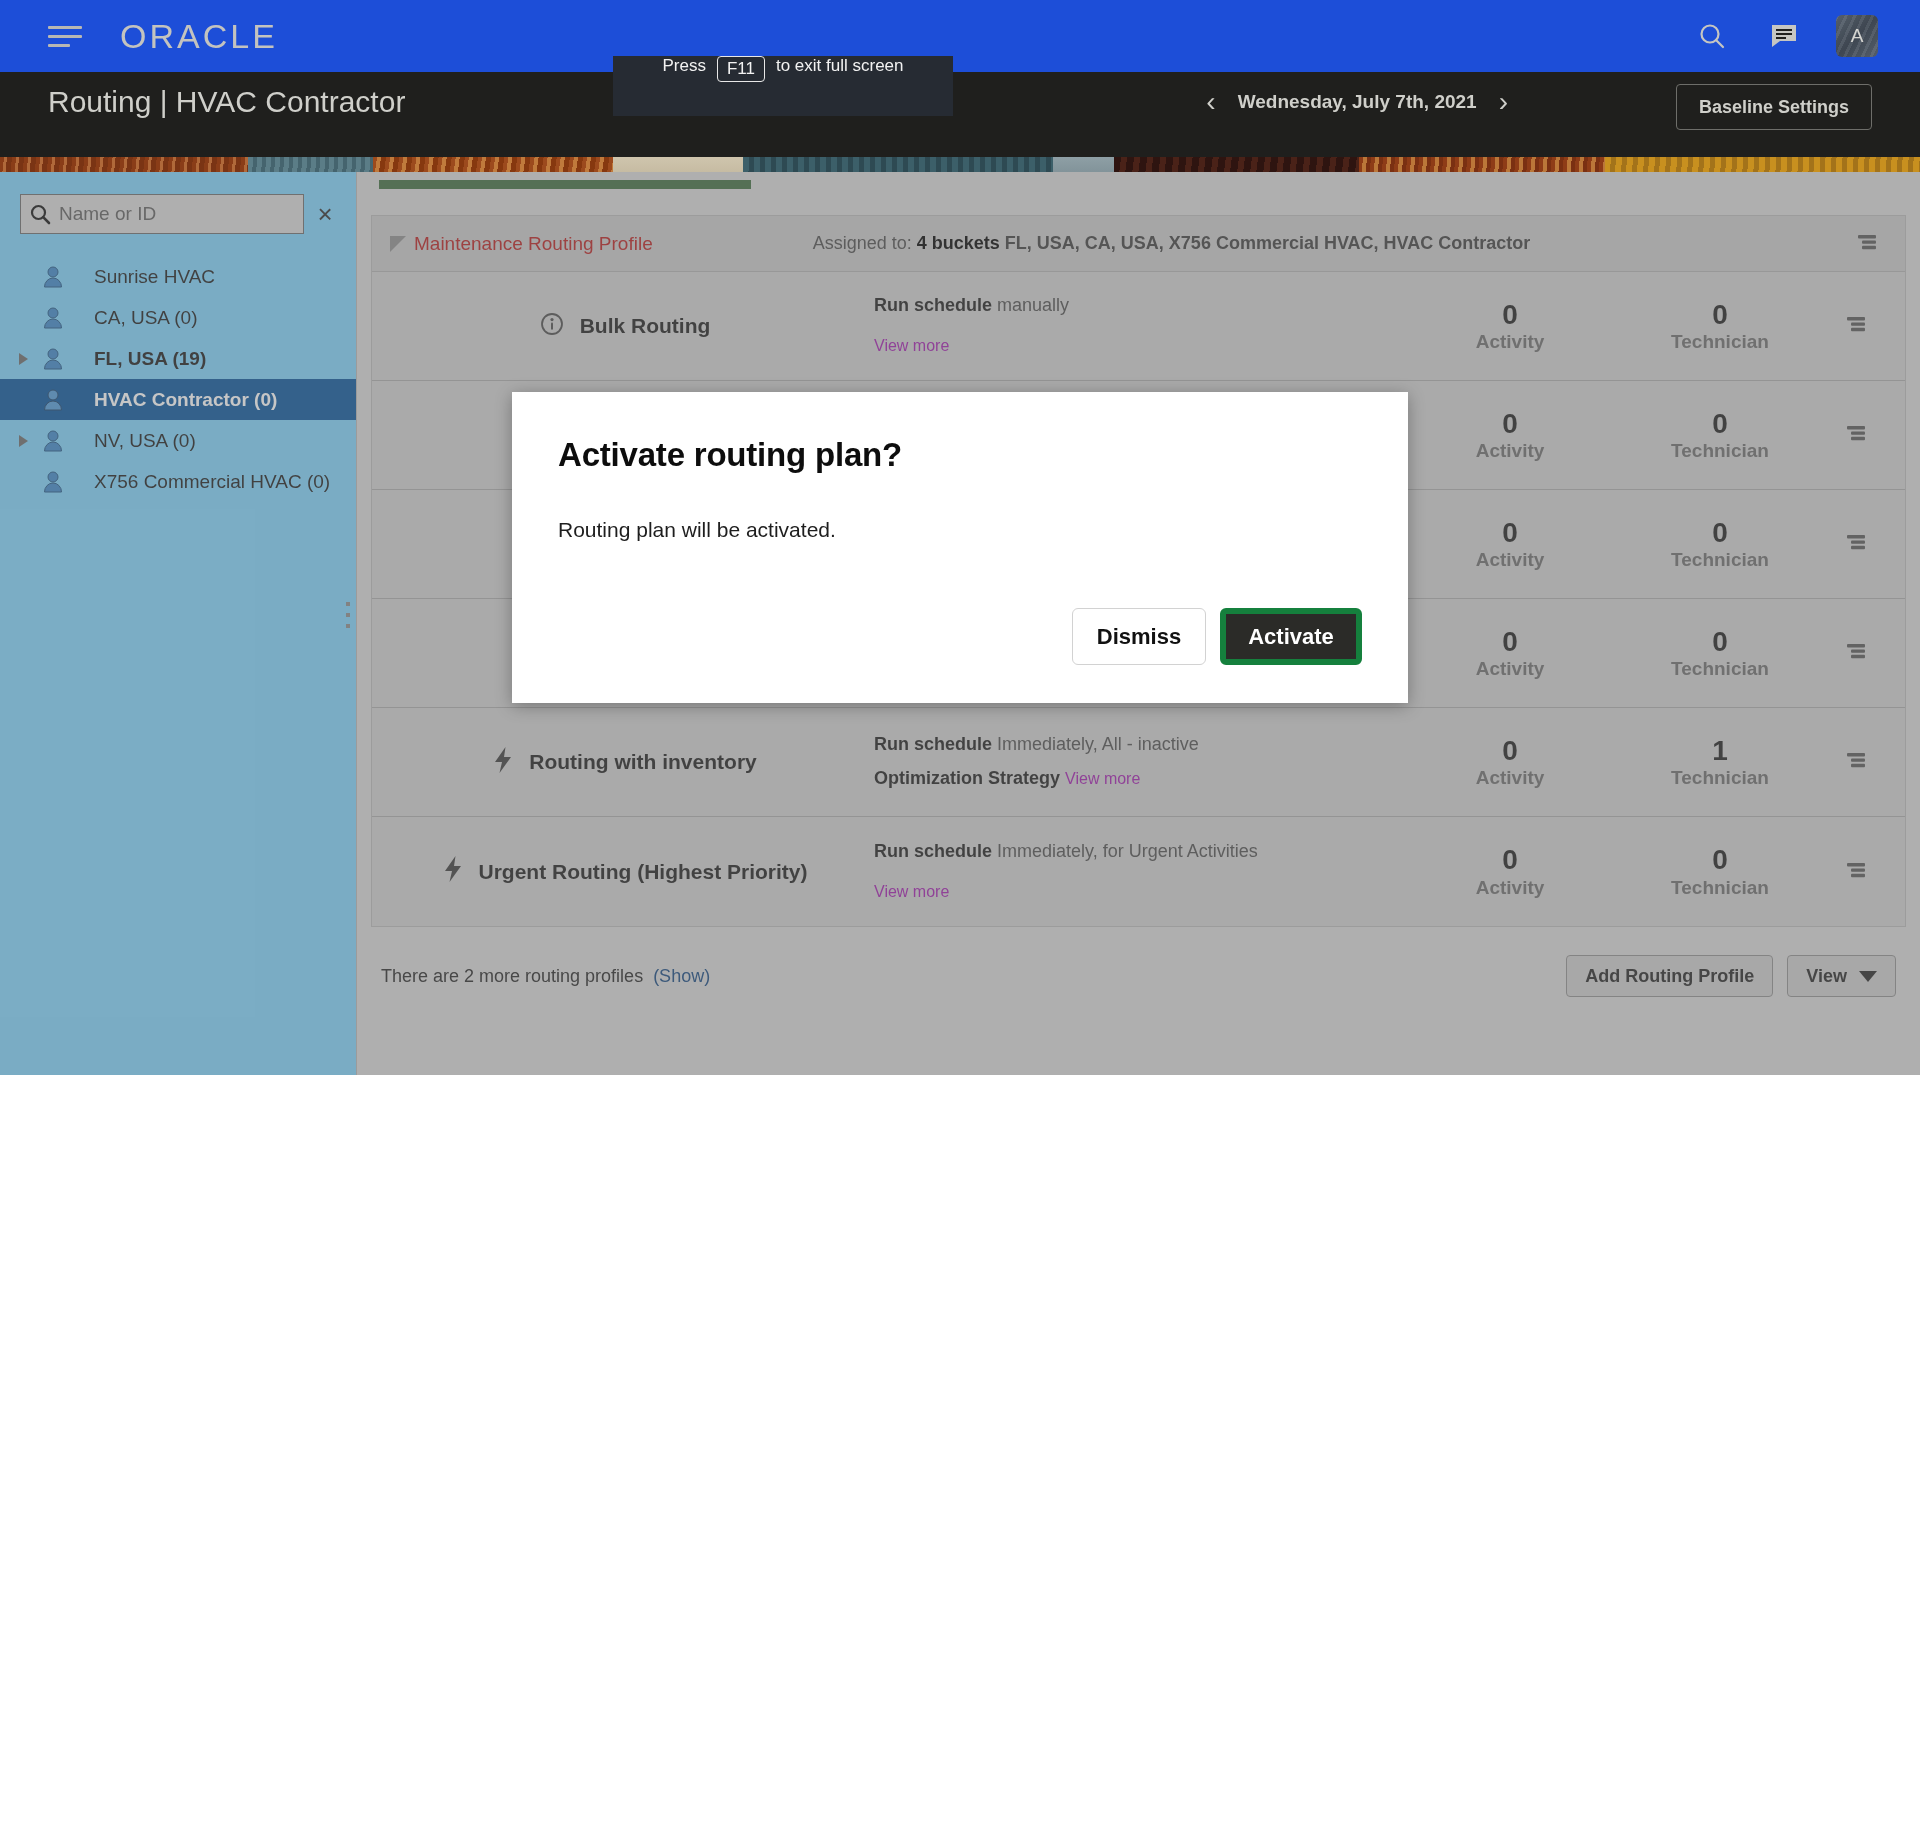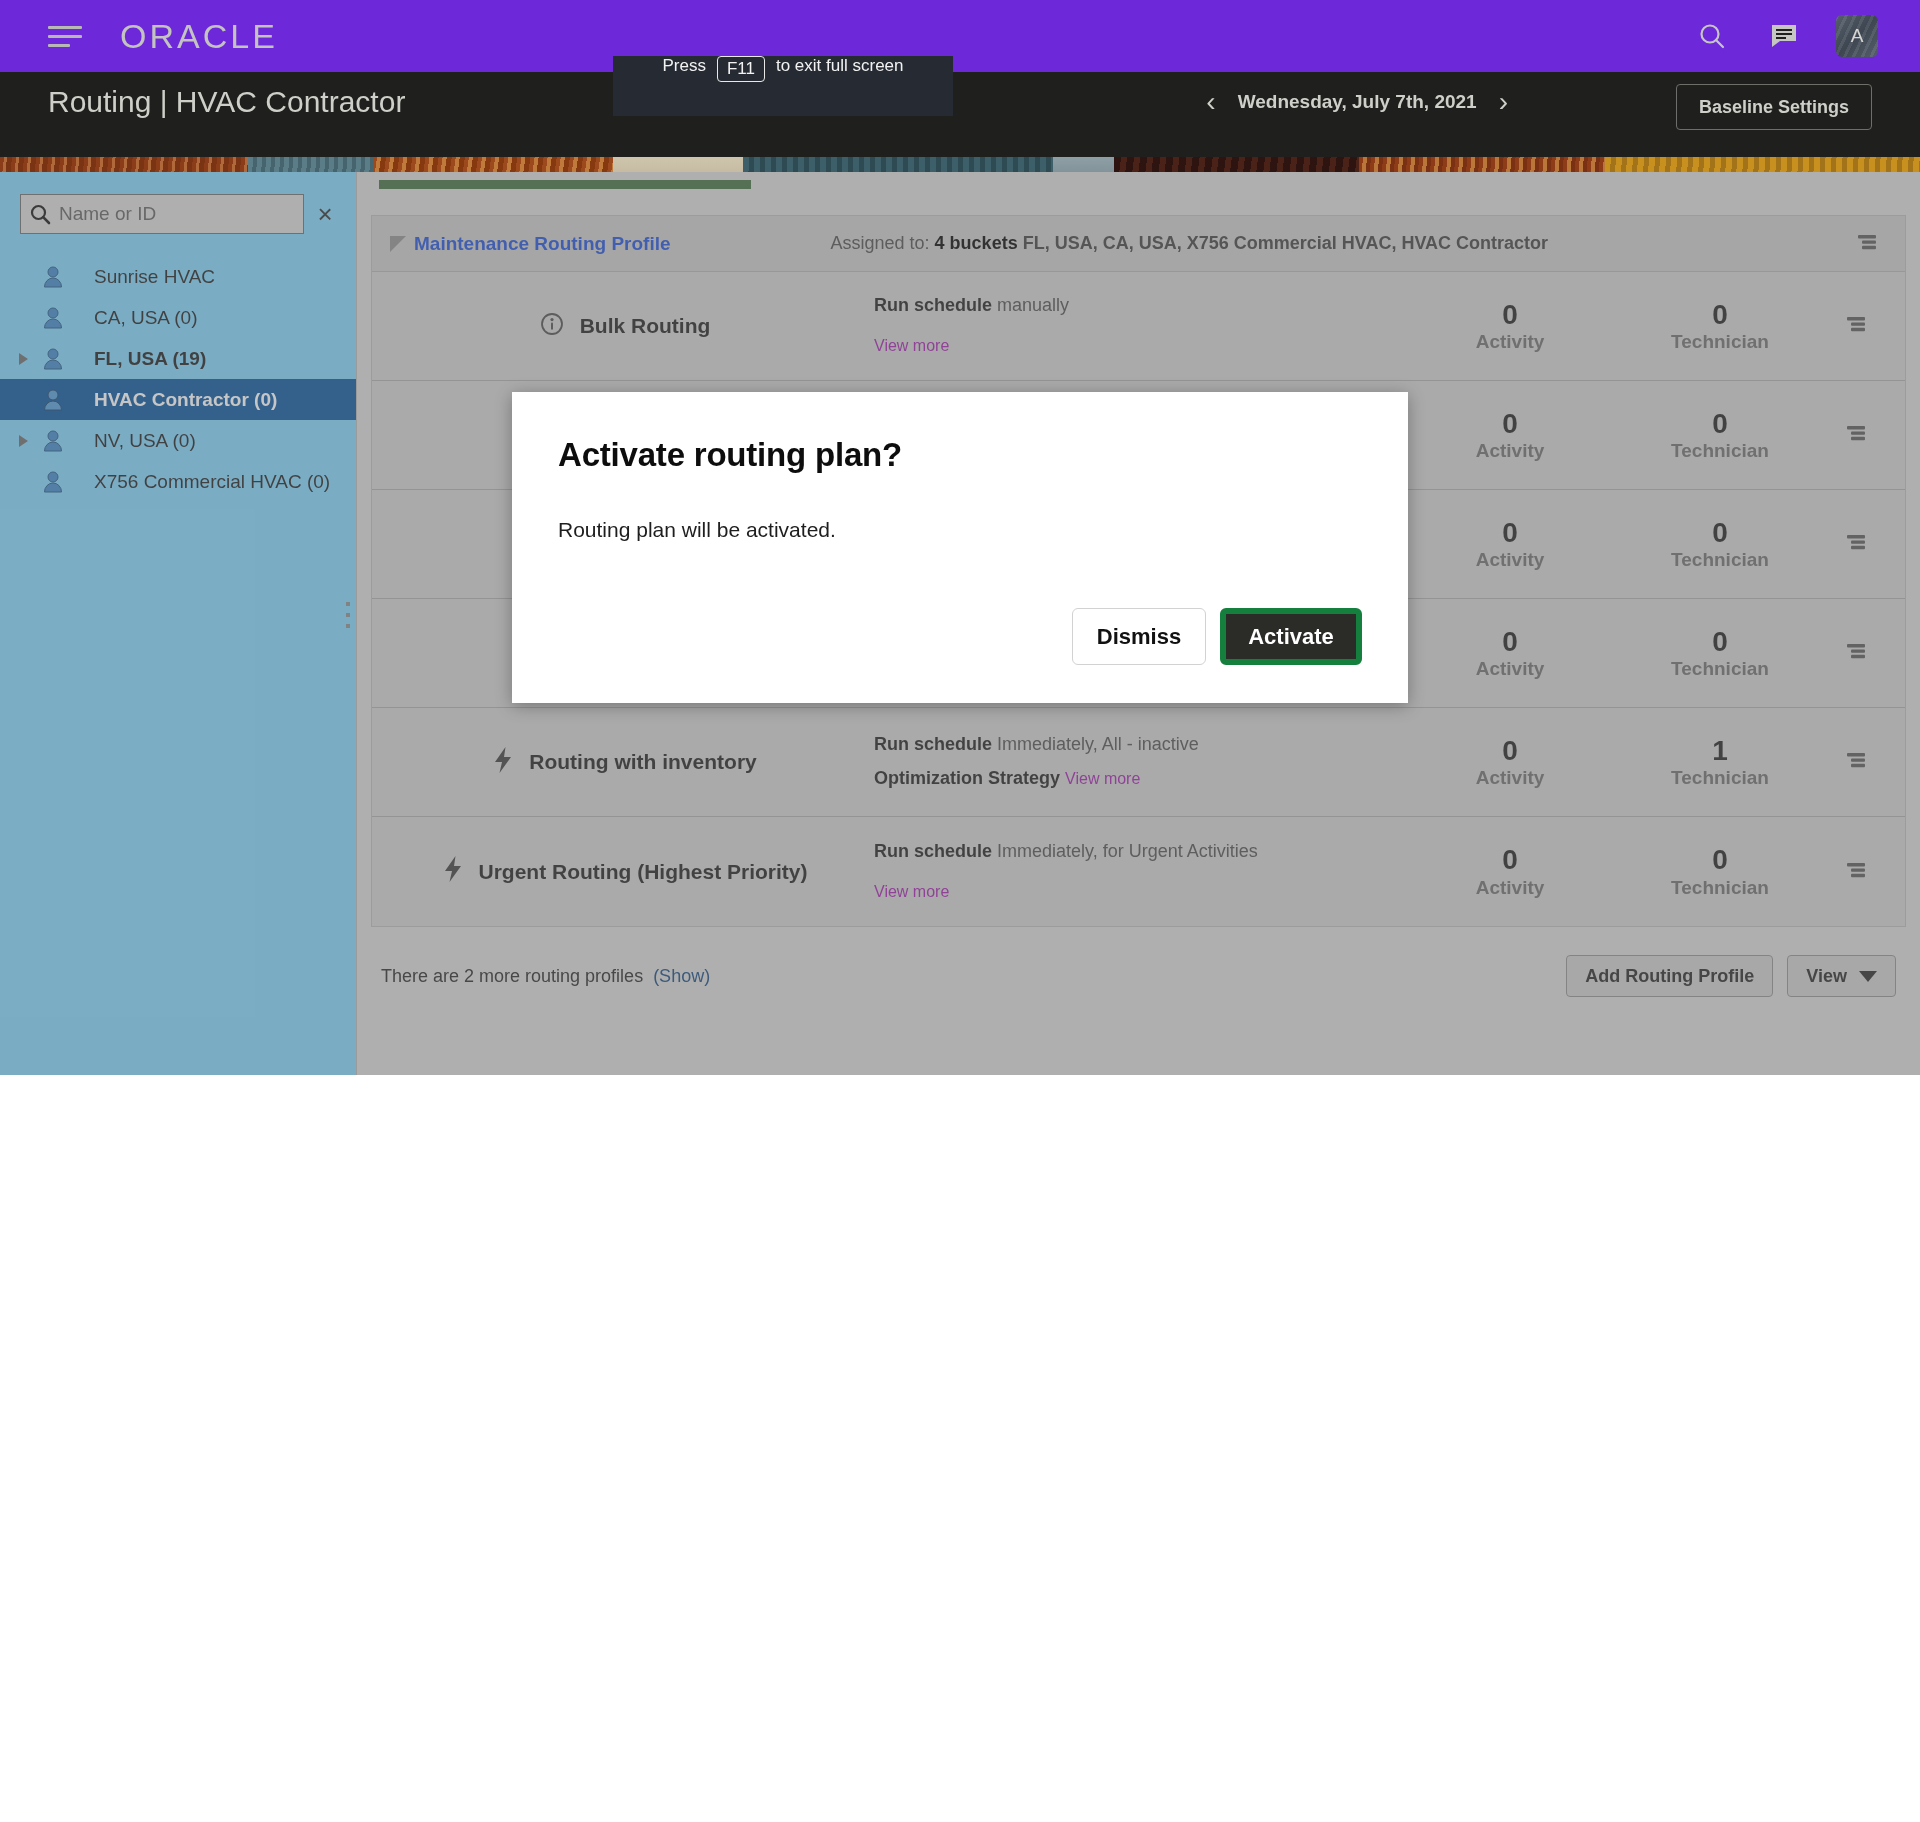--- a/index.html
+++ b/index.html
@@ -18,21 +18,21 @@
     height: 1075px;
     background: #1f1f1d;
     overflow: hidden;
   }
 
   
   .topbar {
     position: absolute;
     top: 0; left: 0;
     width: 1920px; height: 72px;
-    background: #6d28d9;
+    background: #1d4ed8;
     display: flex;
     align-items: center;
   }
   .hamburger {
     margin-left: 48px;
     width: 34px; height: 24px;
     display: flex; flex-direction: column; justify-content: center; gap: 6px;
     cursor: pointer;
   }
   .hamburger i { display: block; height: 3px; background: #b8b8b4; border-radius: 1px; }
@@ -283,23 +283,23 @@
     position: relative;
   }
   .collapse-tri {
     width: 0; height: 0;
     border-left: 16px solid #8d8d8d;
     border-bottom: 16px solid transparent;
     margin-right: 8px;
     cursor: pointer;
   }
   .panel-title {
-    color: #1d4ed8;
+    color: #b91c1c;
     font-size: 19px;
-    font-weight: 700;
+    font-weight: 400;
     cursor: pointer;
     white-space: nowrap;
   }
   .assigned {
     margin-left: 160px;
     font-size: 18px;
     color: #4a4a4a;
     white-space: nowrap;
   }
   .assigned b { color: #000000; font-weight: 700; cursor: pointer; }

